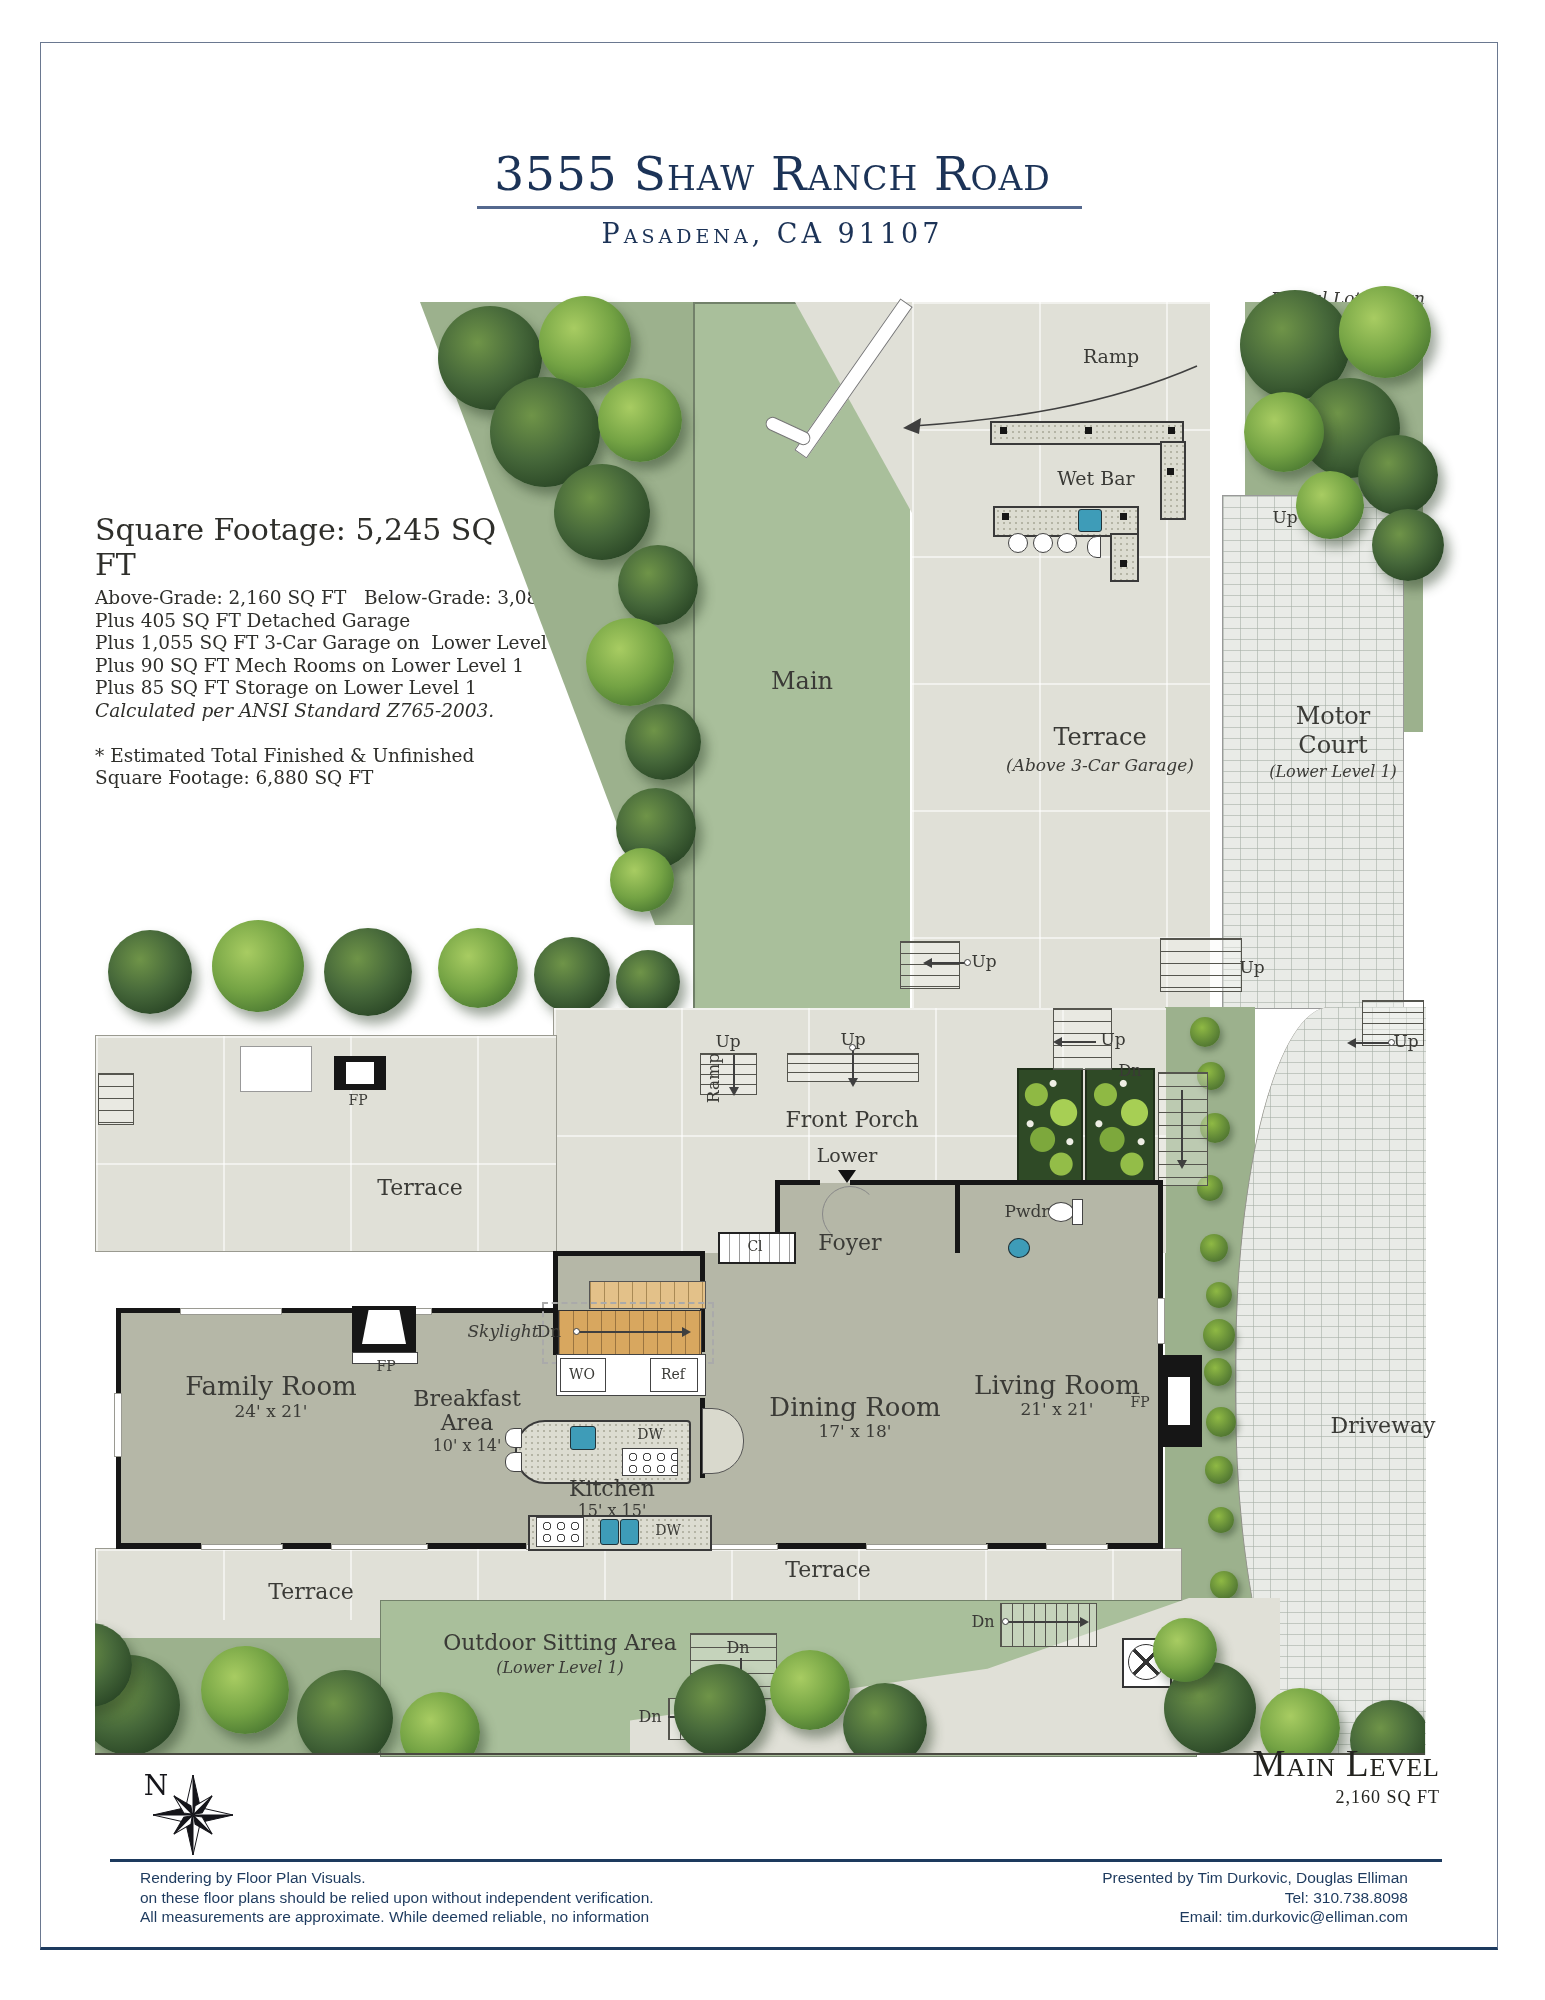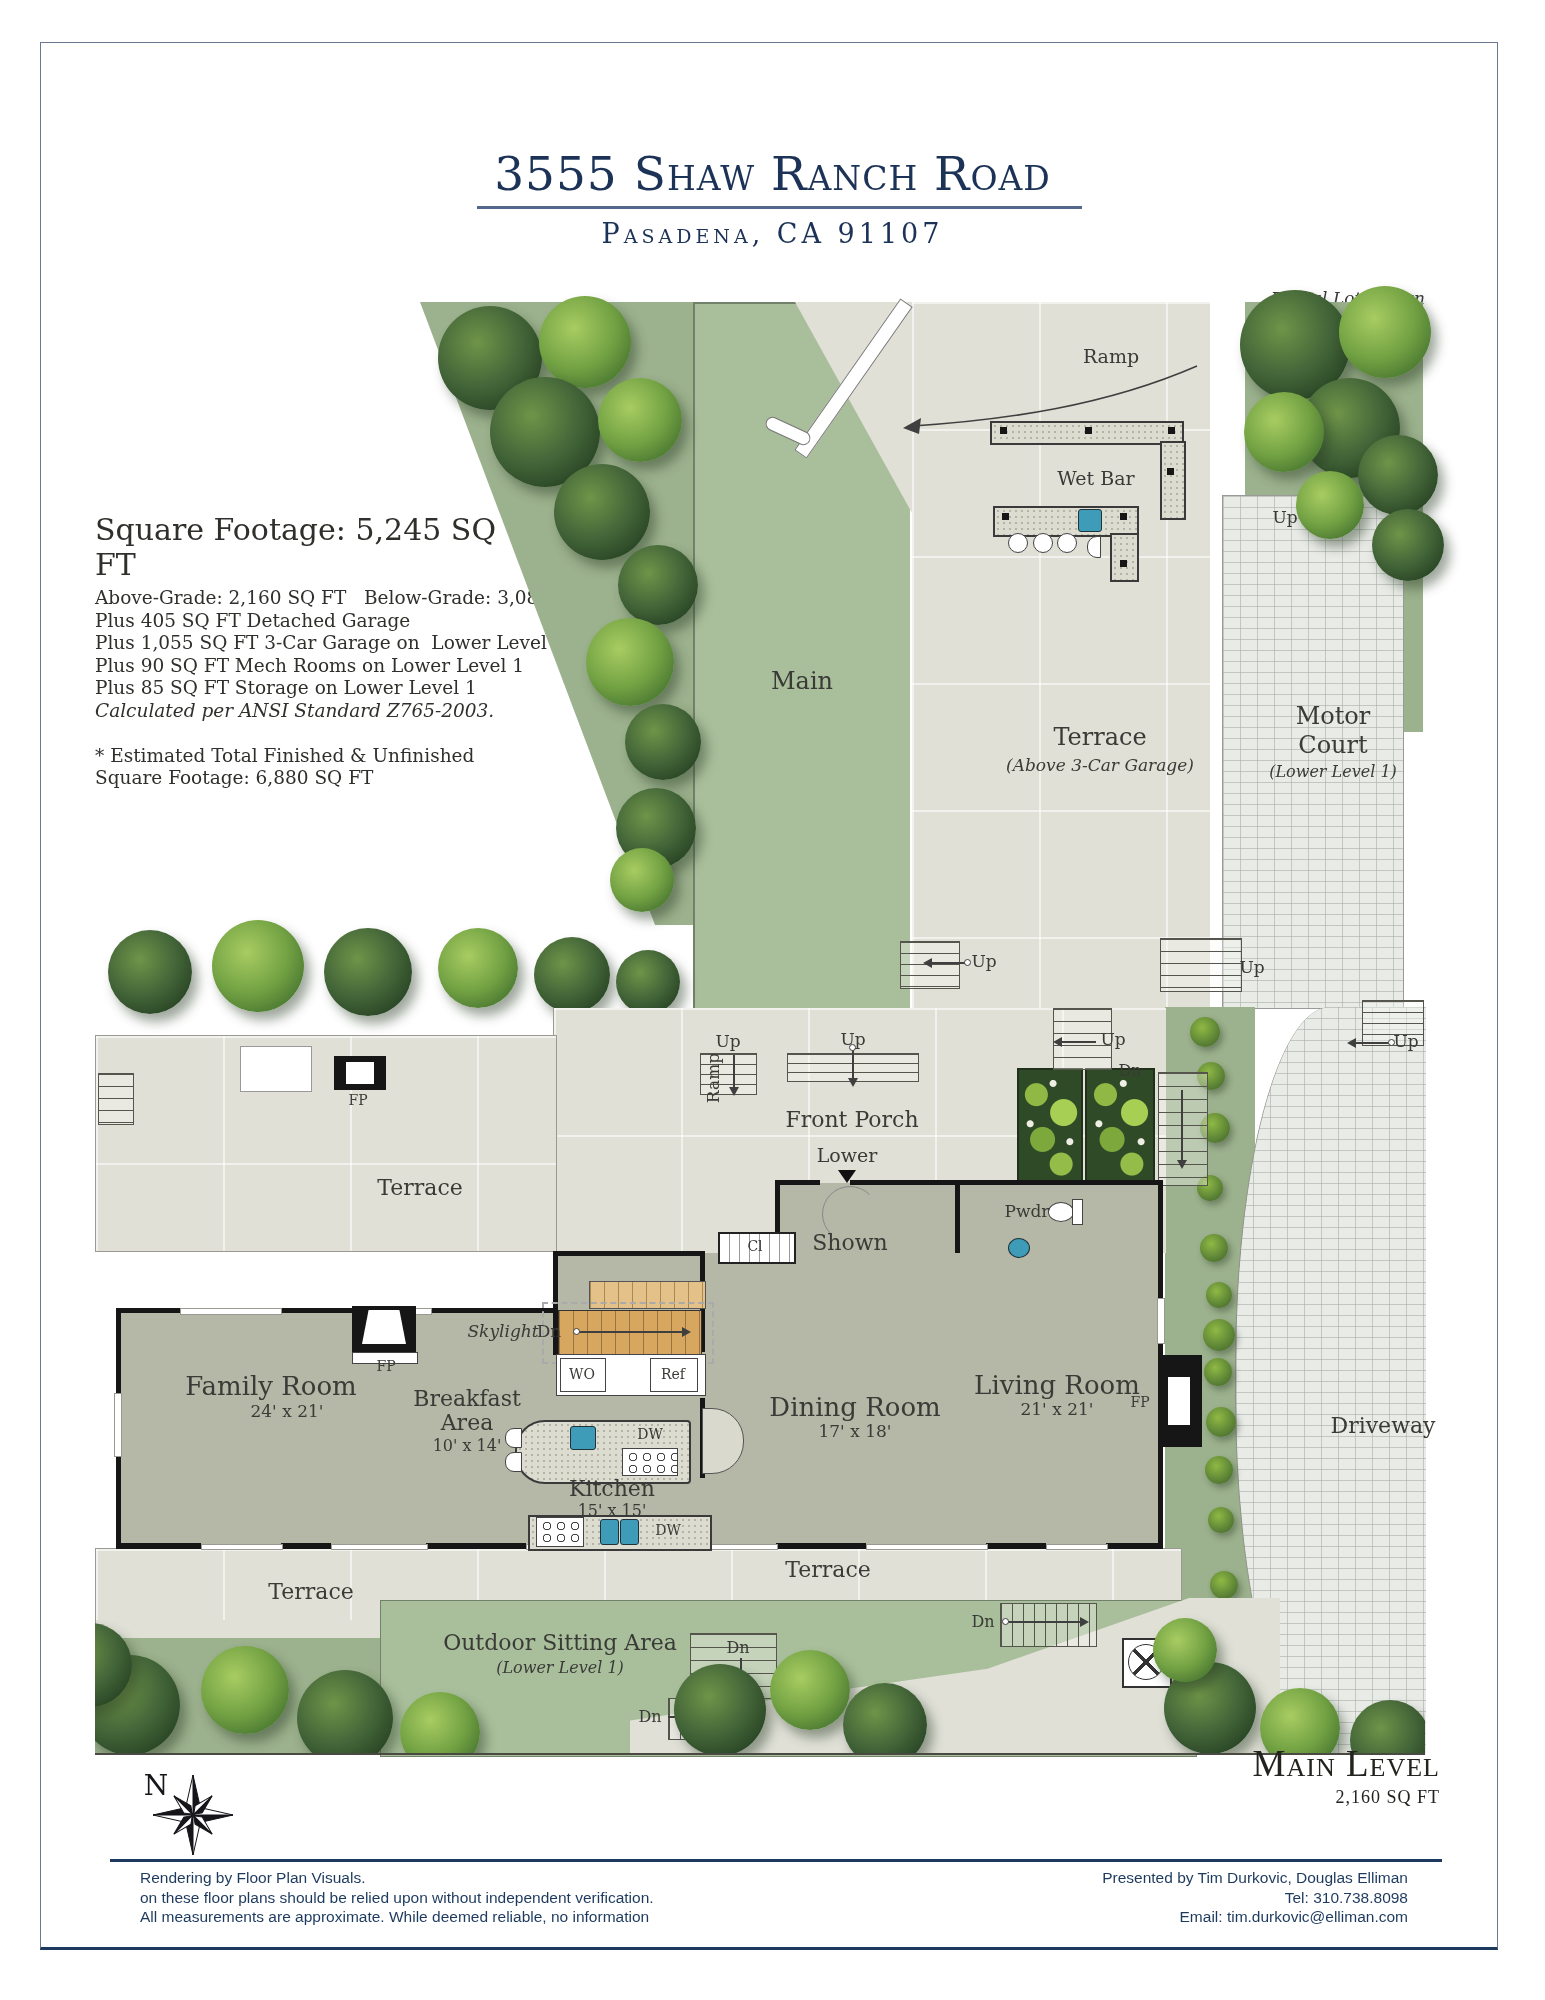--- a/index.html
+++ b/index.html
@@ -325,33 +325,33 @@
   <div class="L f17" style="left:1252px;top:968px">Up</div>
   <div class="L f17" style="left:1406px;top:1042px">Up</div>
   <div class="L f17" style="left:853px;top:1040px">Up</div>
   <div class="L f17" style="left:728px;top:1042px">Up</div>
   <div class="L f17" style="left:1113px;top:1040px">Up</div>
   <div class="L f17 vert" style="left:714px;top:1078px">Ramp</div>
   <div class="L f16" style="left:1130px;top:1071px">Dn</div>
   <div class="L f22" style="left:852px;top:1120px">Front Porch</div>
   <div class="L f19" style="left:847px;top:1156px">Lower</div>
   <div class="L f18 f17" style="left:1027px;top:1212px">Pwdr</div>
-  <div class="L f22" style="left:850px;top:1243px">Shown</div>
+  <div class="L f22" style="left:850px;top:1243px">Foyer</div>
   <div class="L f14" style="left:755px;top:1246px">Cl</div>
   <div class="L f17 it" style="left:503px;top:1332px">Skylight</div>
   <div class="L f17" style="left:549px;top:1332px">Dn</div>
   <div class="L f14" style="left:582px;top:1374px">WO</div>
   <div class="L f14" style="left:673px;top:1374px">Ref</div>
   <div class="L f14" style="left:650px;top:1434px">DW</div>
   <div class="L f14" style="left:668px;top:1530px">DW</div>
   <div class="L f14" style="left:386px;top:1366px">FP</div>
   <div class="L f14" style="left:1140px;top:1402px">FP</div>
   <div class="L f14" style="left:358px;top:1100px">FP</div>
   <div class="L f26" style="left:271px;top:1387px">Family Room</div>
-  <div class="L f17" style="left:287px;top:1412px">24' x 21'</div>
+  <div class="L f17" style="left:271px;top:1412px">24' x 21'</div>
   <div class="L f22" style="left:467px;top:1399px">Breakfast</div>
   <div class="L f22" style="left:467px;top:1423px">Area</div>
   <div class="L f16" style="left:467px;top:1446px">10' x 14'</div>
   <div class="L f22" style="left:612px;top:1489px">Kitchen</div>
   <div class="L f16" style="left:612px;top:1511px">15' x 15'</div>
   <div class="L f26" style="left:855px;top:1408px">Dining Room</div>
   <div class="L f17" style="left:855px;top:1432px">17' x 18'</div>
   <div class="L f26" style="left:1057px;top:1386px">Living Room</div>
   <div class="L f17" style="left:1057px;top:1410px">21' x 21'</div>
   <div class="L f22" style="left:420px;top:1188px">Terrace</div>

